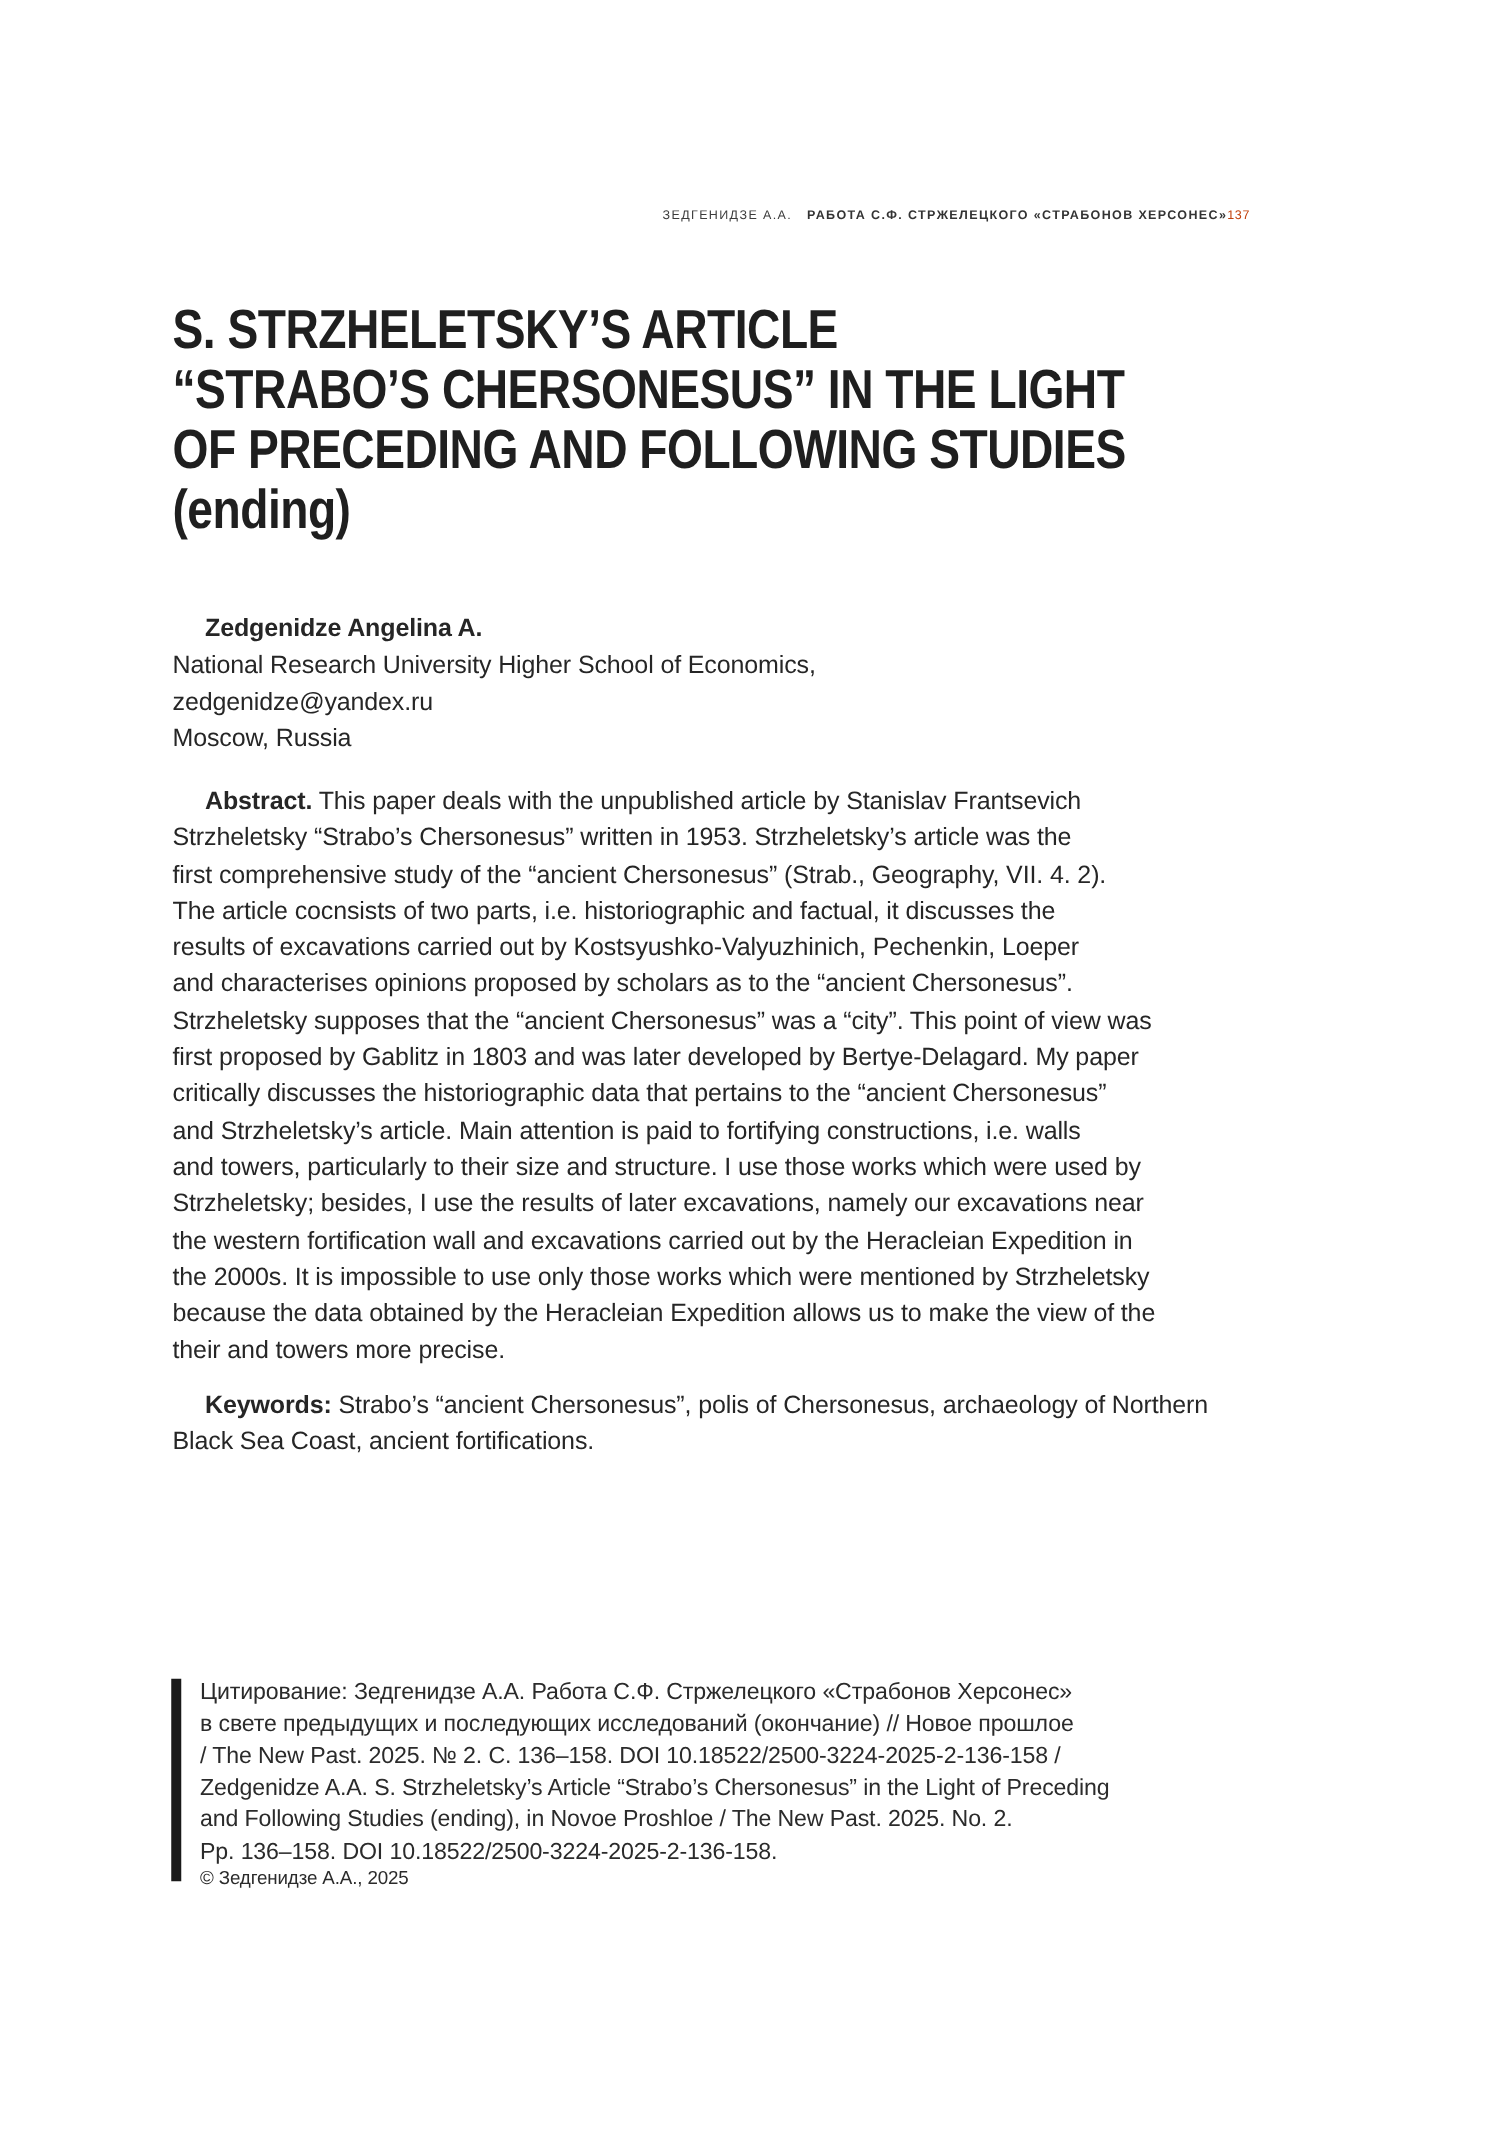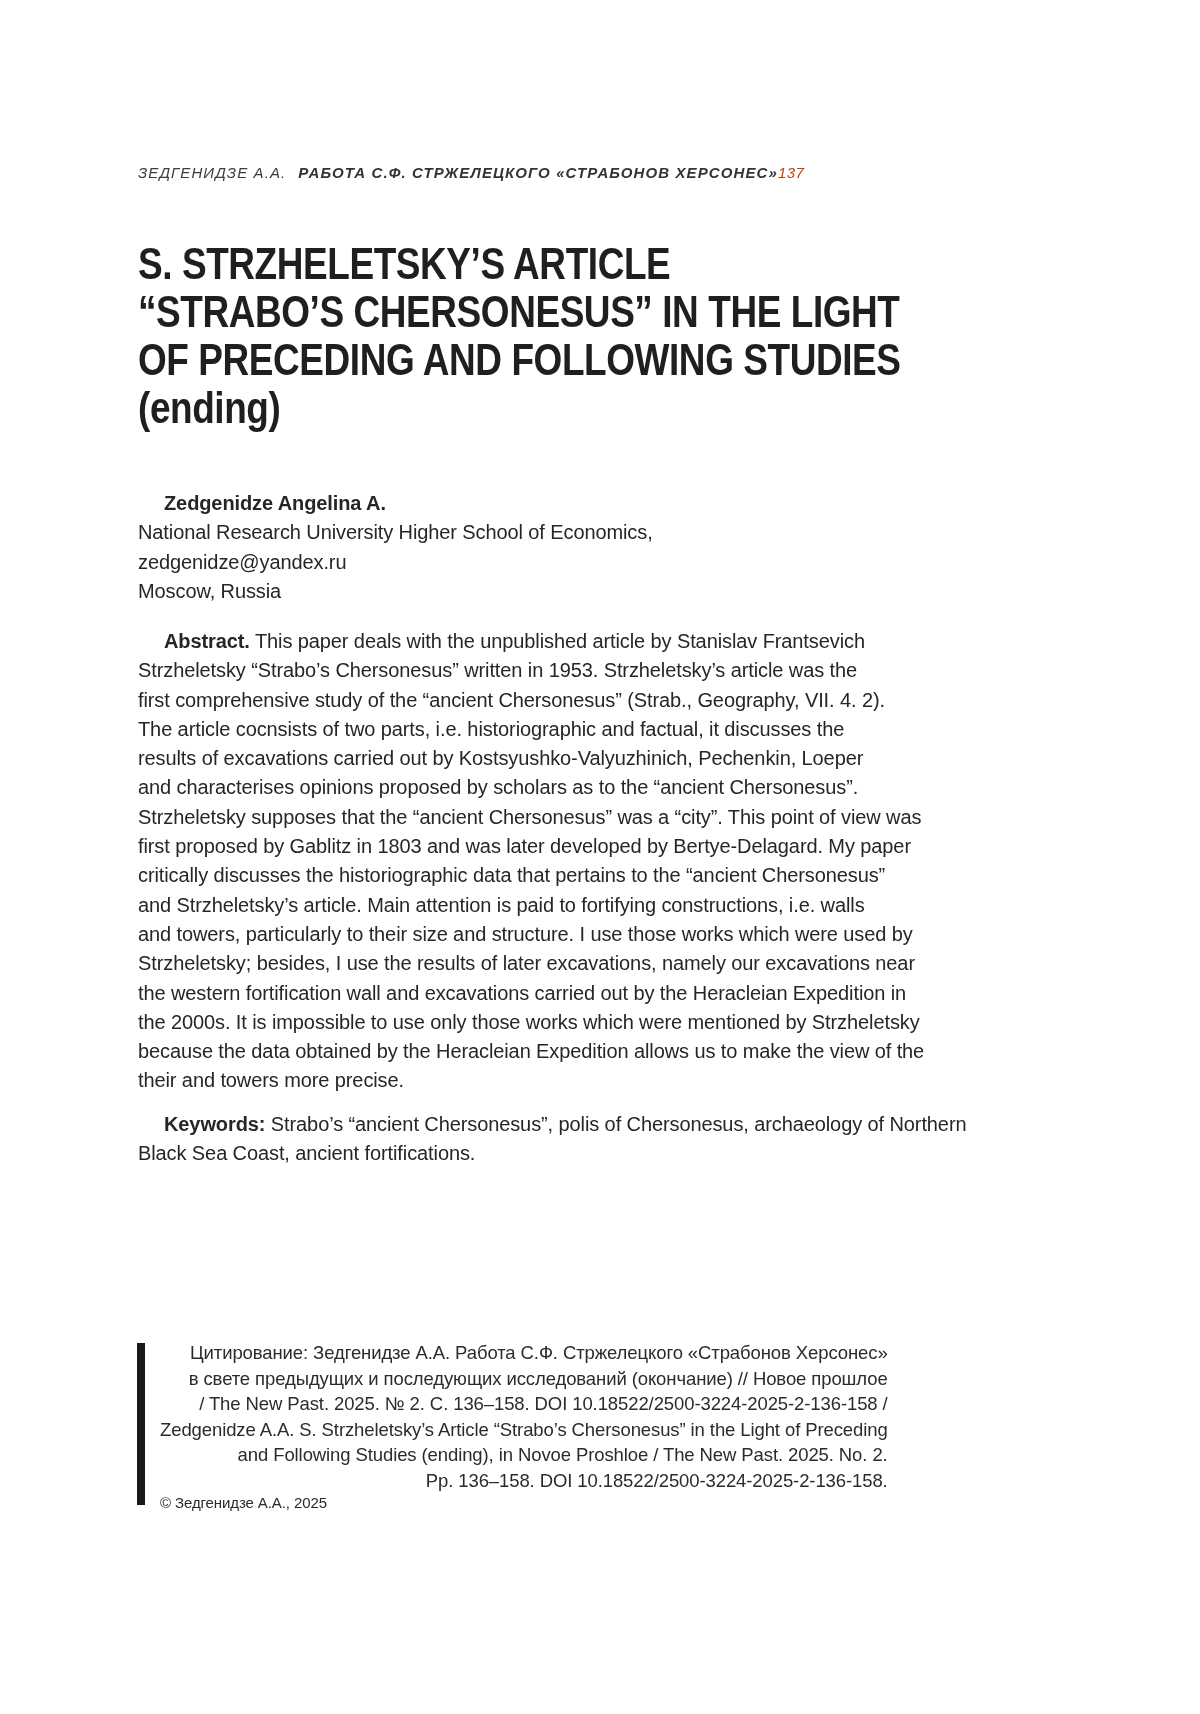--- a/index.html
+++ b/index.html
@@ -12,28 +12,27 @@
     color: #262626;
     overflow: hidden;
   }
   .bold { font-weight: bold; margin-left: 26px; }
 
   
   .header {
     position: absolute;
     top: 163px; left: 138px; right: 200px;
     display: flex;
-    justify-content: flex-start;
+    justify-content: flex-end;
     align-items: baseline;
-    font-size: 15px;
+    font-size: 10px;
     line-height: 20px;
     color: #3c3c3c;
     letter-spacing: 1.1px;
     white-space: nowrap;
-    font-style: italic;
   }
   .header .run-title { font-weight: bold; margin-left: 12px; color: #333333; }
   .header .page-num { letter-spacing: 0.5px; color: #c2410c; }
 
   
   .title {
     position: absolute;
     top: 240px; left: 138px;
     margin: 0;
     font-size: 44px;
@@ -68,21 +67,20 @@
     background: #1a1a1a;
   }
   .citation-block {
     position: absolute;
     left: 160px; top: 1340px;
     font-size: 18.5px;
     line-height: 25.6px;
     letter-spacing: -0.1px;
     white-space: nowrap;
     color: #2b2b2b;
-    text-align: right;
   }
   .copyright-line {
     position: absolute;
     left: 160px; top: 1490px;
     font-size: 15px;
     line-height: 25.6px;
     letter-spacing: -0.1px;
     white-space: nowrap;
     color: #2b2b2b;
   }

